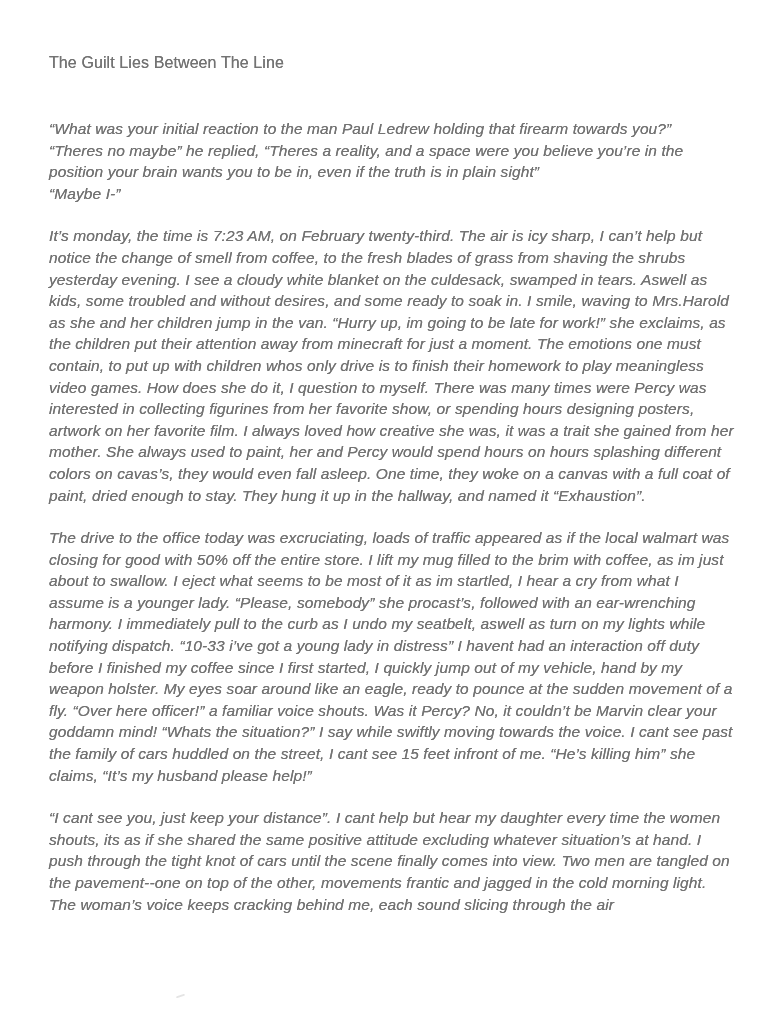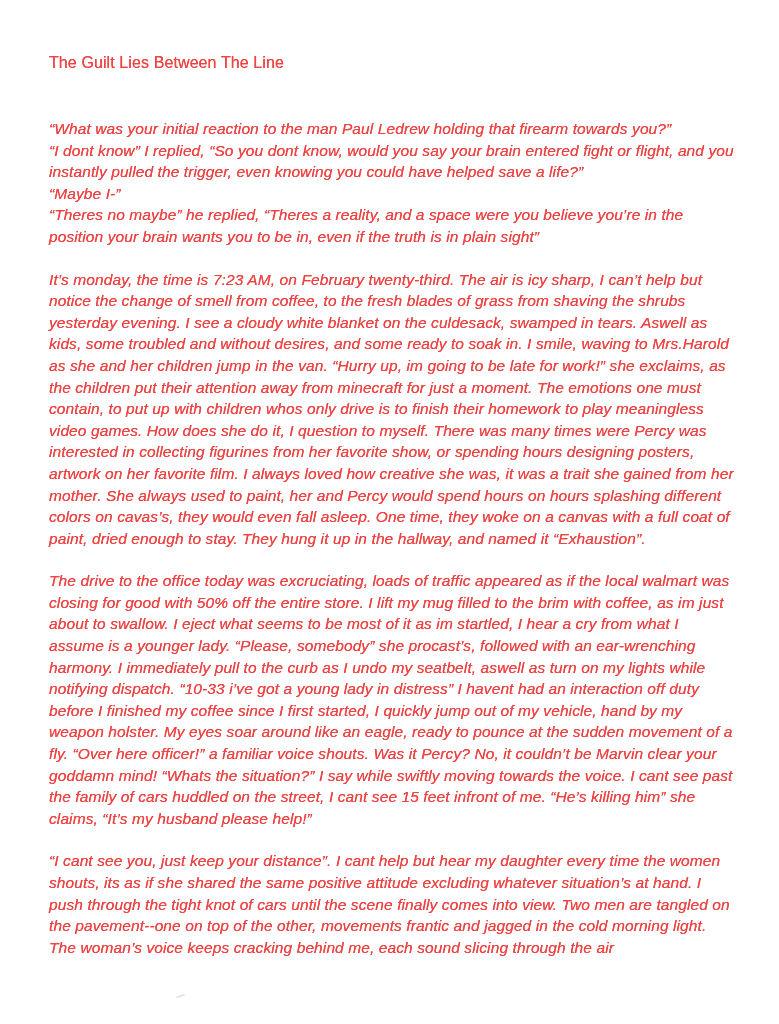--- a/index.html
+++ b/index.html
@@ -48,28 +48,27 @@
     height: 2px;
     background: #d9d9d9;
     border-radius: 2px;
     transform: rotate(-18deg);
     opacity: 0.7;
   }
 </style>
 </head>
 <body>
 
-<div class="page" style="background: rgb(255, 255, 255); color: #ef4444;">
+<div class="page" style="background: rgb(255, 255, 255); color: #737373;">
   <h1 class="title">The Guilt Lies Between The Line</h1>
   <main class="body" id="doc-body">
       <p class="para">
         <span class="pline">“What was your initial reaction to the man Paul Ledrew holding that firearm towards you?”</span>
-        <span class="pline">“I dont know” I replied, “So you dont know, would you say your brain entered fight or flight, and you instantly pulled the trigger, even knowing you could have helped save a life?”</span>
+        <span class="pline">“Theres no maybe” he replied, “Theres a reality, and a space were you believe you’re in the position your brain wants you to be in, even if the truth is in plain sight”</span>
         <span class="pline">“Maybe I-”</span>
-        <span class="pline">“Theres no maybe” he replied, “Theres a reality, and a space were you believe you’re in the position your brain wants you to be in, even if the truth is in plain sight”</span>
       </p>
       <p class="para">
         <span class="pline">It’s monday, the time is 7:23 AM, on February twenty-third. The air is icy sharp, I can’t help but notice the change of smell from coffee, to the fresh blades of grass from shaving the shrubs yesterday evening. I see a cloudy white blanket on the culdesack, swamped in tears. Aswell as kids, some troubled and without desires, and some ready to soak in. I smile, waving to Mrs.Harold as she and her children jump in the van. “Hurry up, im going to be late for work!” she exclaims, as the children put their attention away from minecraft for just a moment. The emotions one must contain, to put up with children whos only drive is to finish their homework to play meaningless video games. How does she do it, I question to myself. There was many times were Percy was interested in collecting figurines from her favorite show, or spending hours designing posters, artwork on her favorite film. I always loved how creative she was, it was a trait she gained from her mother. She always used to paint, her and Percy would spend hours on hours splashing different colors on cavas’s, they would even fall asleep. One time, they woke on a canvas with a full coat of paint, dried enough to stay. They hung it up in the hallway, and named it “Exhaustion”.</span>
       </p>
       <p class="para">
         <span class="pline">The drive to the office today was excruciating, loads of traffic appeared as if the local walmart was closing for good with 50% off the entire store. I lift my mug filled to the brim with coffee, as im just about to swallow. I eject what seems to be most of it as im startled, I hear a cry from what I assume is a younger lady. “Please, somebody” she procast’s, followed with an ear-wrenching harmony. I immediately pull to the curb as I undo my seatbelt, aswell as turn on my lights while notifying dispatch. “10-33 i’ve got a young lady in distress” I havent had an interaction off duty before I finished my coffee since I first started, I quickly jump out of my vehicle, hand by my weapon holster. My eyes soar around like an eagle, ready to pounce at the sudden movement of a fly. “Over here officer!” a familiar voice shouts. Was it Percy? No, it couldn’t be Marvin clear your goddamn mind! “Whats the situation?” I say while swiftly moving towards the voice. I cant see past the family of cars huddled on the street, I cant see 15 feet infront of me. “He’s killing him” she claims, “It’s my husband please help!”</span>
       </p>
       <p class="para">
         <span class="pline">“I cant see you, just keep your distance”. I cant help but hear my daughter every time the women shouts, its as if she shared the same positive attitude excluding whatever situation’s at hand. I push through the tight knot of cars until the scene finally comes into view. Two men are tangled on the pavement--one on top of the other, movements frantic and jagged in the cold morning light. The woman’s voice keeps cracking behind me, each sound slicing through the air</span>
       </p>

